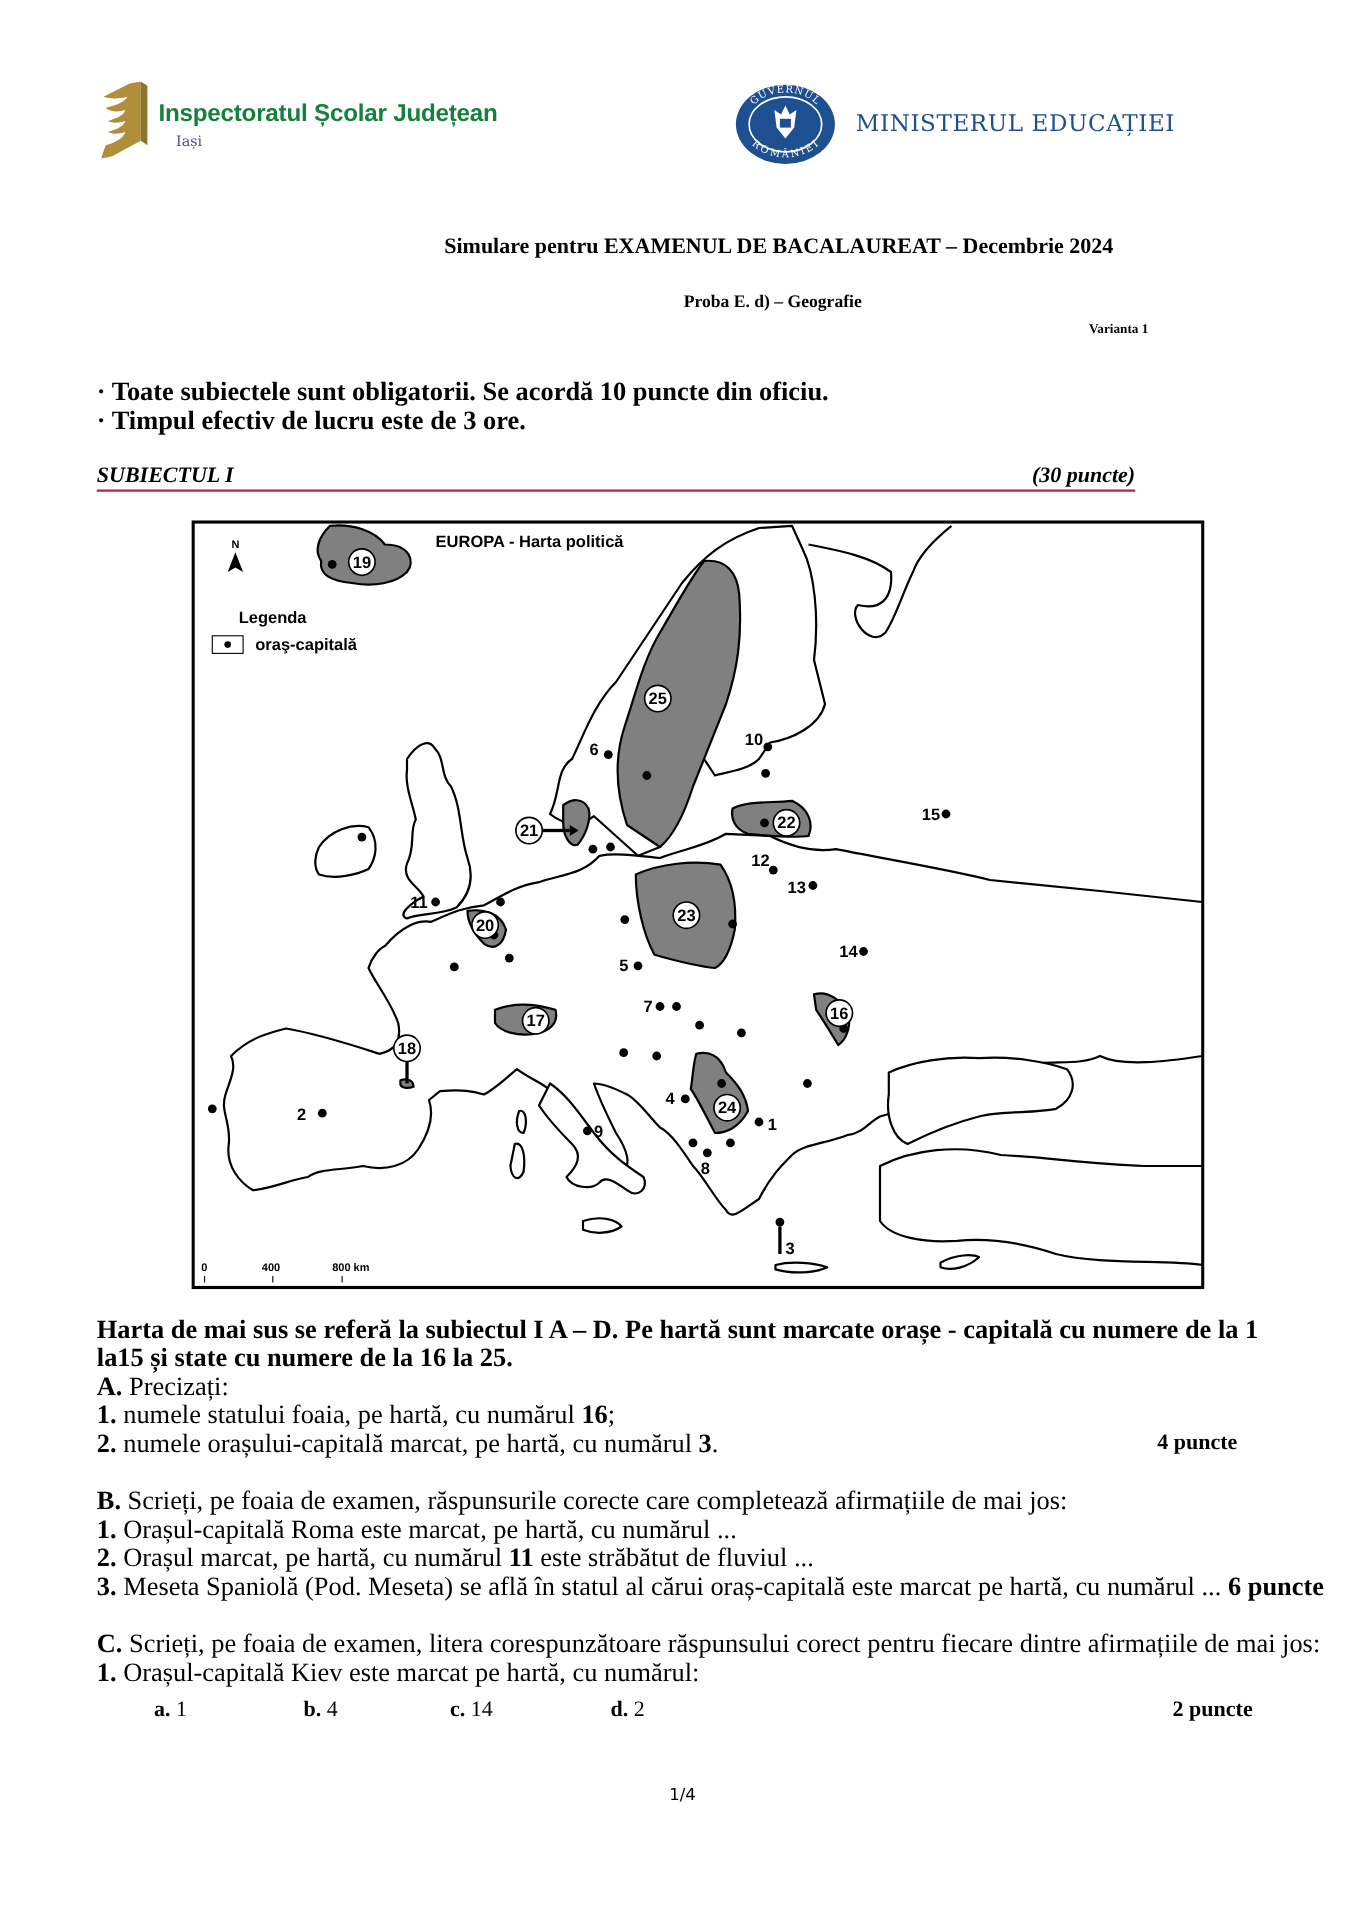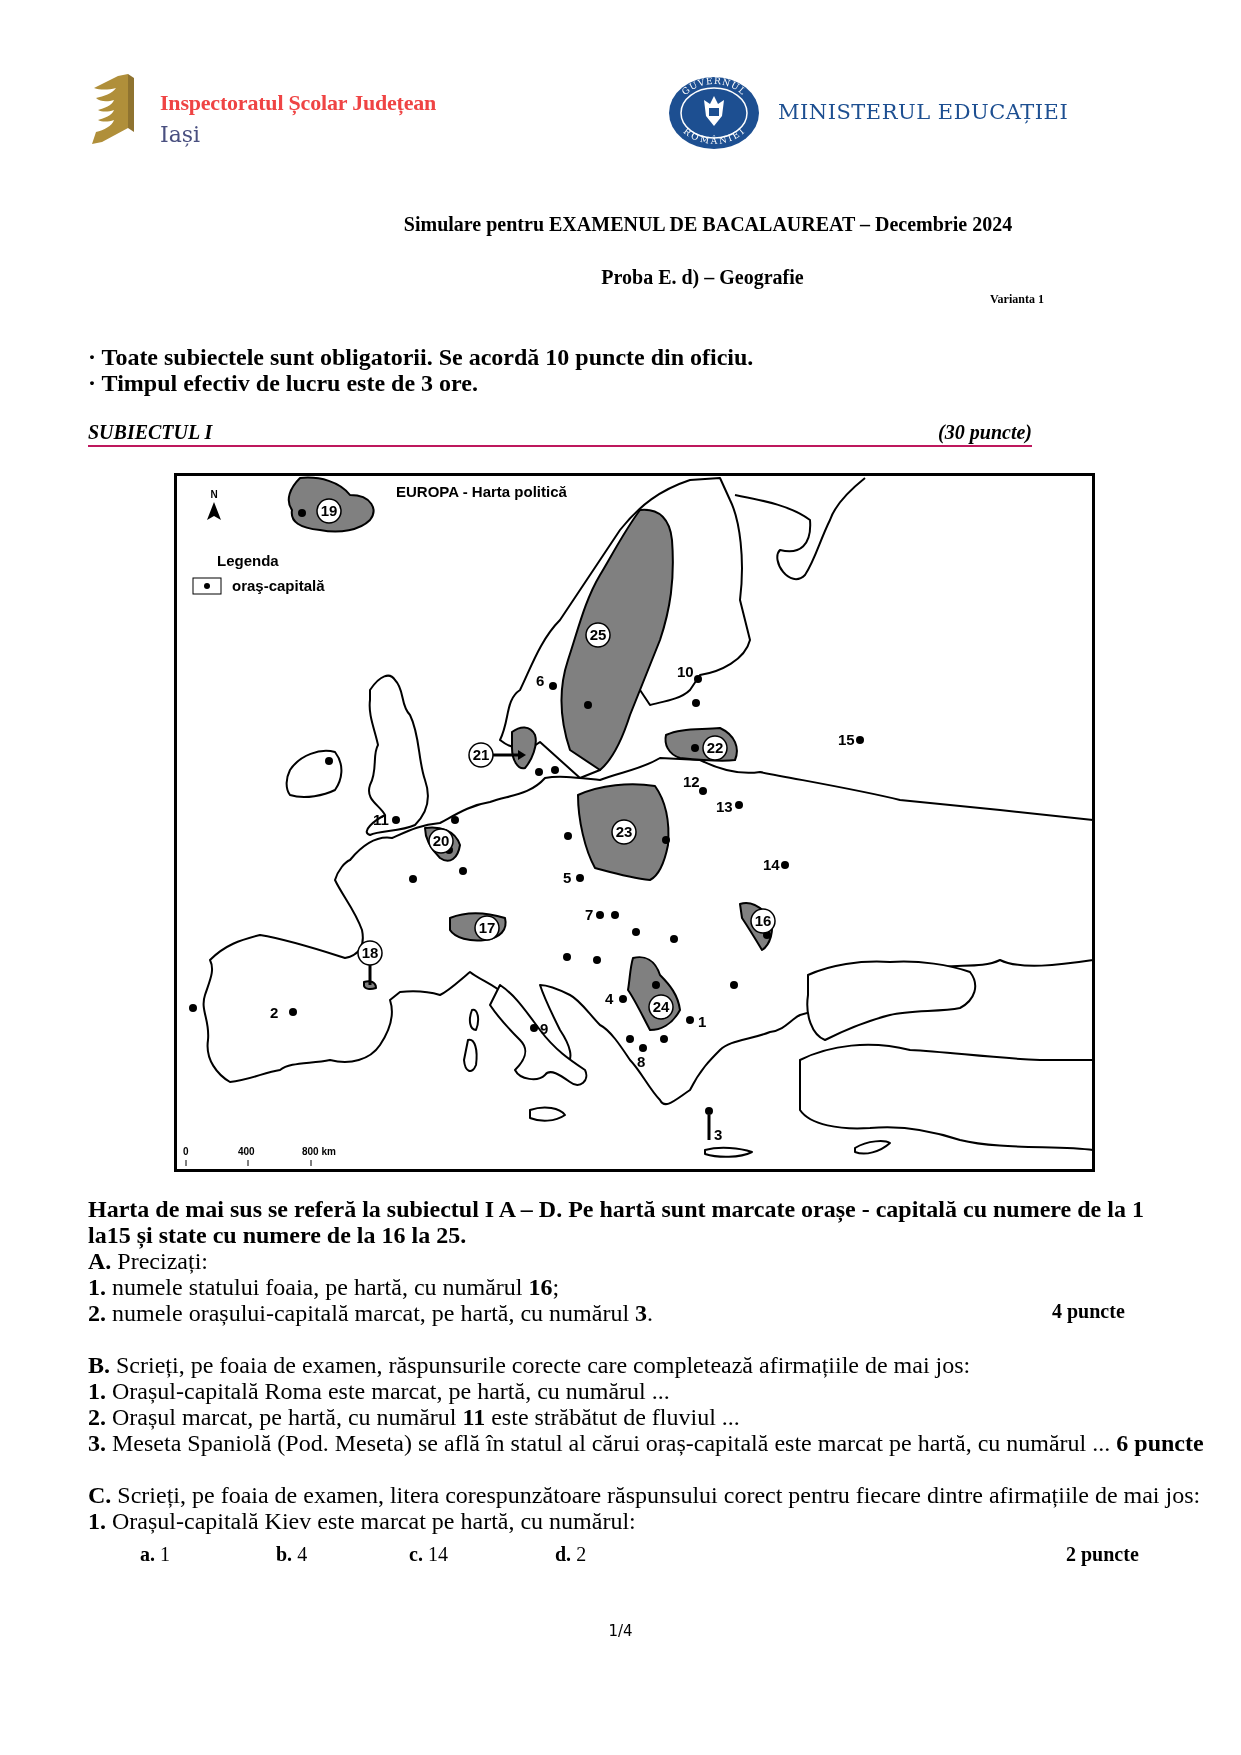--- a/index.html
+++ b/index.html
@@ -2,31 +2,31 @@
 <html><head>
 <meta charset="utf-8">
 <style>
   html, body { margin: 0; padding: 0; background: #ffffff; }
   body { width: 1241px; height: 1755px; position: relative; overflow: hidden;
          font-family: "Liberation Serif", serif; color: #000; }
   .abs { position: absolute; }
 
   
   .isj-logo { left: 88px; top: 74px; width: 50px; height: 72px; }
-  .isj-title { left: 160px; top: 90px; font-family: Liberation Serif, serif; font-weight: bold;
-               font-size: 22px; color: #ef4444; letter-spacing: -0.2px; white-space: nowrap; }
-  .isj-sub { left: 160px; top: 122px; font-family: "DejaVu Serif", serif; font-size: 22px; color: #4a5080; }
+  .isj-title { left: 144px; top: 90px; font-family: Liberation Sans, sans-serif; font-weight: bold;
+               font-size: 22px; color: #15803d; letter-spacing: -0.2px; white-space: nowrap; }
+  .isj-sub { left: 160px; top: 122px; font-family: "DejaVu Serif", serif; font-size: 13px; color: #4a5080; }
   .gov-seal { left: 668px; top: 76px; width: 92px; height: 74px; }
   .min-title { left: 778px; top: 100px; font-family: "DejaVu Serif", serif; font-size: 21px;
                color: #1d4f91; letter-spacing: 0.5px; white-space: nowrap; }
 
   
   .t-main { left: 0; width: 1241px; top: 213px; text-align: center; font-weight: bold; font-size: 20px; }
   .t-main span { position: relative; left: 82px; margin-left: 11px; }
-  .t-proba { left: 0; width: 1241px; top: 266px; text-align: center; font-weight: bold; font-size: 20px; }
+  .t-proba { left: 0; width: 1241px; top: 266px; text-align: center; font-weight: bold; font-size: 16px; }
   .t-proba span { position: relative; left: 82px; }
   .t-var { left: 990px; top: 292px; font-weight: bold; font-size: 12px; white-space: nowrap; }
   .rule { left: 88px; font-weight: bold; font-size: 24px; white-space: nowrap; }
   .rule1 { top: 344px; }
   .rule2 { top: 370px; }
 
   .subj { left: 88px; top: 421px; width: 944px; font-weight: bold; font-size: 20px;
           border-bottom: 2px solid #be185d; height: 24px; line-height: 22px; font-style: italic; }
   .subj .pts { position: absolute; right: 0; top: 0; }
 

